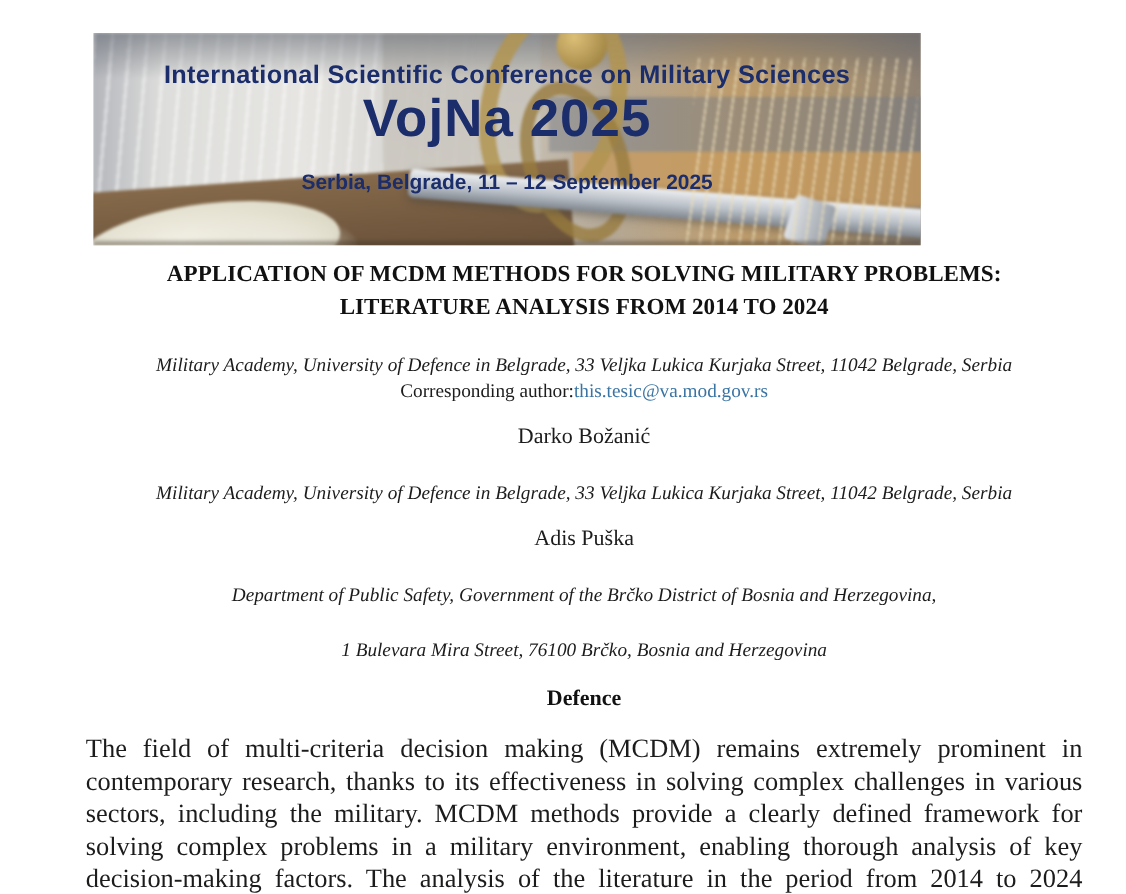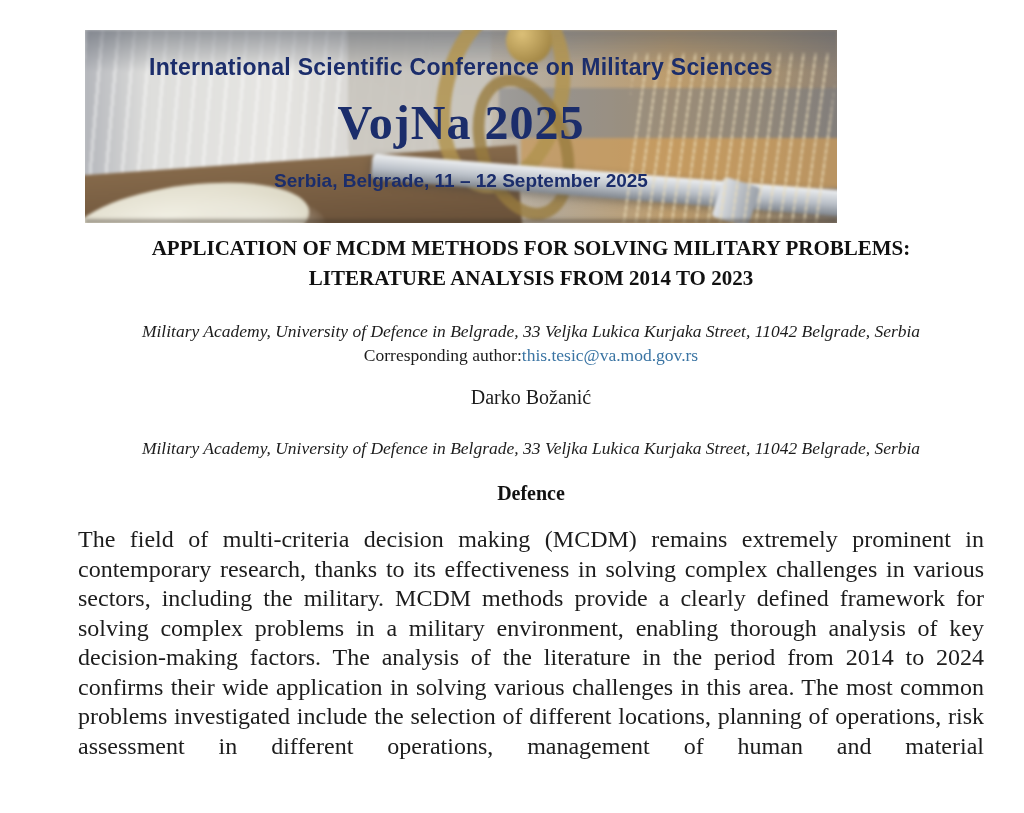--- a/index.html
+++ b/index.html
@@ -101,21 +101,21 @@
 
   .banner-text {
     position: absolute; inset: 0; z-index: 5;
     display: flex; flex-direction: column; align-items: center;
     font-family: "Liberation Sans", sans-serif;
     font-weight: bold;
     color: #1b2d6b;
     text-align: center;
   }
   .conf-name   { margin-top: 24px; font-size: 23px; letter-spacing: 0.3px; }
-  .event-title { margin-top: 14px; font-size: 48px; letter-spacing: 1px; font-family: Liberation Serif, serif; }
+  .event-title { font-size: 48px; letter-spacing: 1px; }
   .event-details { margin-top: 20px; font-size: 19px; }
 
   
   .front { margin: 0 40px 0 78px; text-align: center; }
 
   .paper-title {
     margin-top: 10px;
     font-size: 21px;
     font-weight: bold;
     line-height: 30px;
@@ -169,31 +169,36 @@
     </div>
     <div class="banner-text">
       <div class="conf-name">International Scientific Conference on Military Sciences</div>
       <div class="event-title">VojNa 2025</div>
       <div class="event-details">Serbia, Belgrade, 11 – 12 September 2025</div>
     </div>
   </div>
 
   <div class="front">
 
-    <h1 class="paper-title"><span>APPLICATION OF MCDM METHODS FOR SOLVING MILITARY PROBLEMS:</span><br><span>LITERATURE ANALYSIS FROM 2014 TO 2023</span></h1>
+    <h1 class="paper-title"><span>APPLICATION OF MCDM METHODS FOR SOLVING MILITARY PROBLEMS:</span><br><span>LITERATURE ANALYSIS FROM 2014 TO 2024</span></h1>
 
     <div class="author-block">
       <div class="affiliation">Military Academy, University of Defence in Belgrade, 33 Veljka Lukica Kurjaka Street, 11042 Belgrade, Serbia</div>
       <div class="corresponding"><span>Corresponding author:</span><a class="email-link">this.tesic@va.mod.gov.rs</a></div>
     </div>
 
     <div class="author-block">
       <div class="author-name">Darko Božanić</div>
       <div class="affiliation">Military Academy, University of Defence in Belgrade, 33 Veljka Lukica Kurjaka Street, 11042 Belgrade, Serbia</div>
     </div>
 
+    <div class="author-block">
+      <div class="author-name">Adis Puška</div>
+      <div class="affiliation">Department of Public Safety, Government of the Brčko District of Bosnia and Herzegovina,</div>
+      <div class="affiliation">1 Bulevara Mira Street, 76100 Brčko, Bosnia and Herzegovina</div>
+    </div>
 
     <h2 class="abstract-heading">Defence</h2>
   </div>
 
   <p class="abstract-para">The field of multi-criteria decision making (MCDM) remains extremely prominent in contemporary research, thanks to its effectiveness in solving complex challenges in various sectors, including the military. MCDM methods provide a clearly defined framework for solving complex problems in a military environment, enabling thorough analysis of key decision-making factors. The analysis of the literature in the period from 2014 to 2024 confirms their wide application in solving various challenges in this area. The most common problems investigated include the selection of different locations, planning of operations, risk assessment in different operations, management of human and material</p>
 
 </div>
 
 </body></html>

